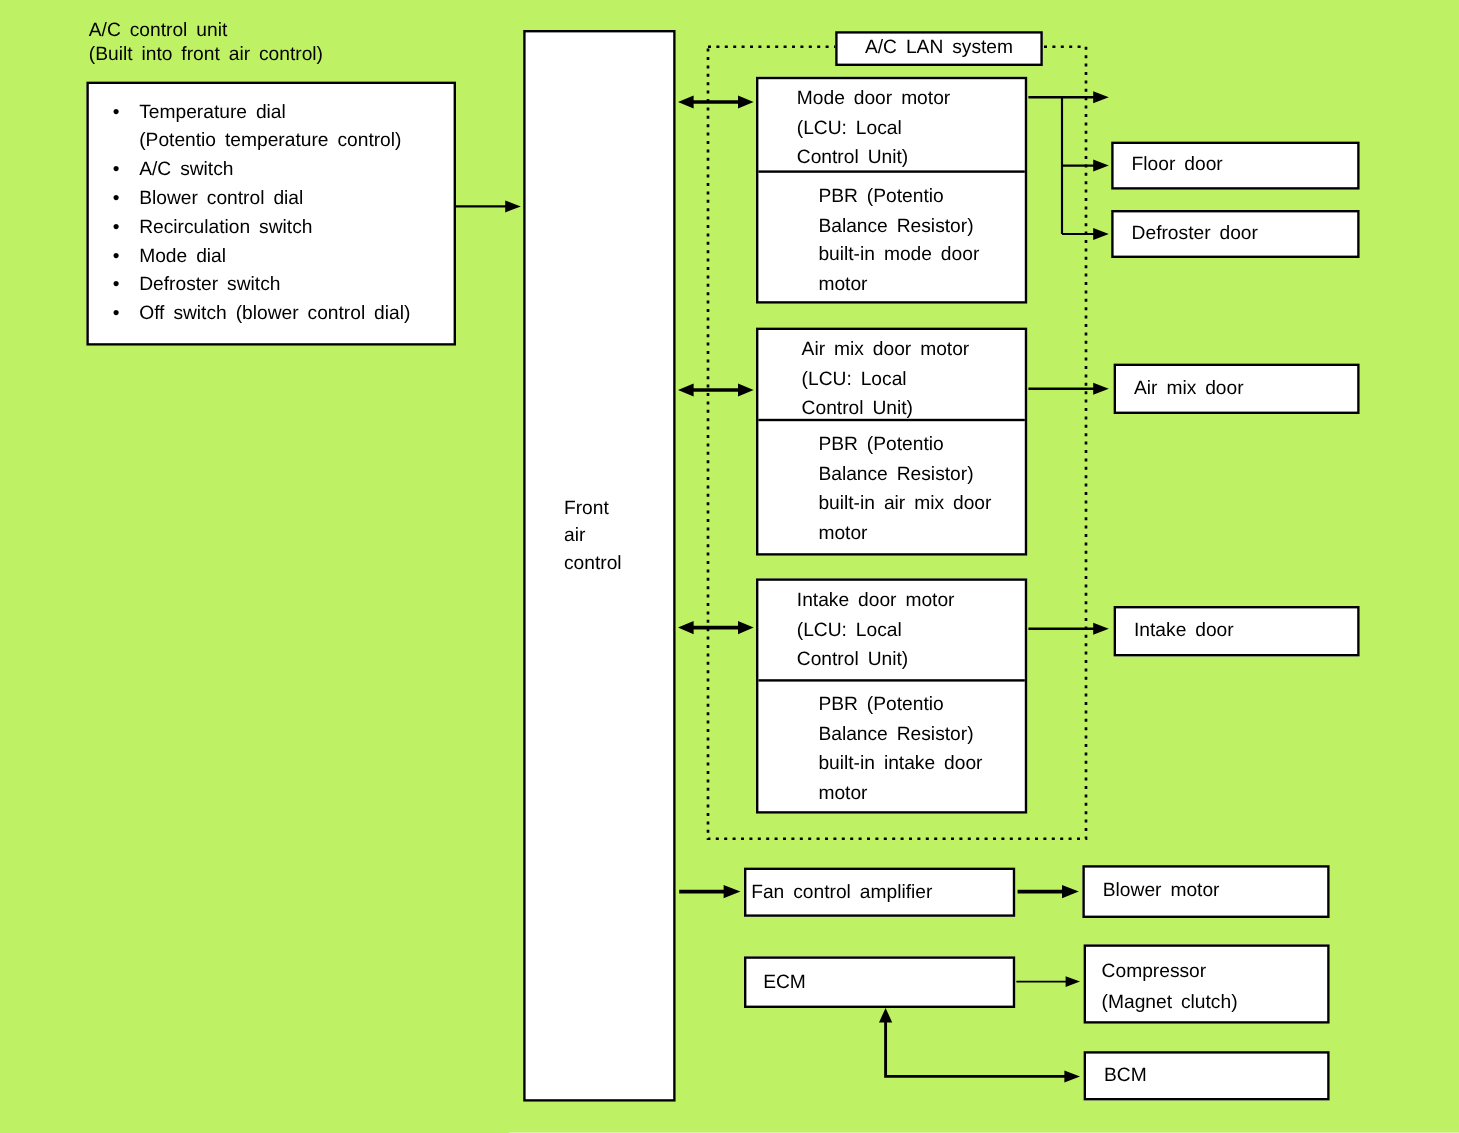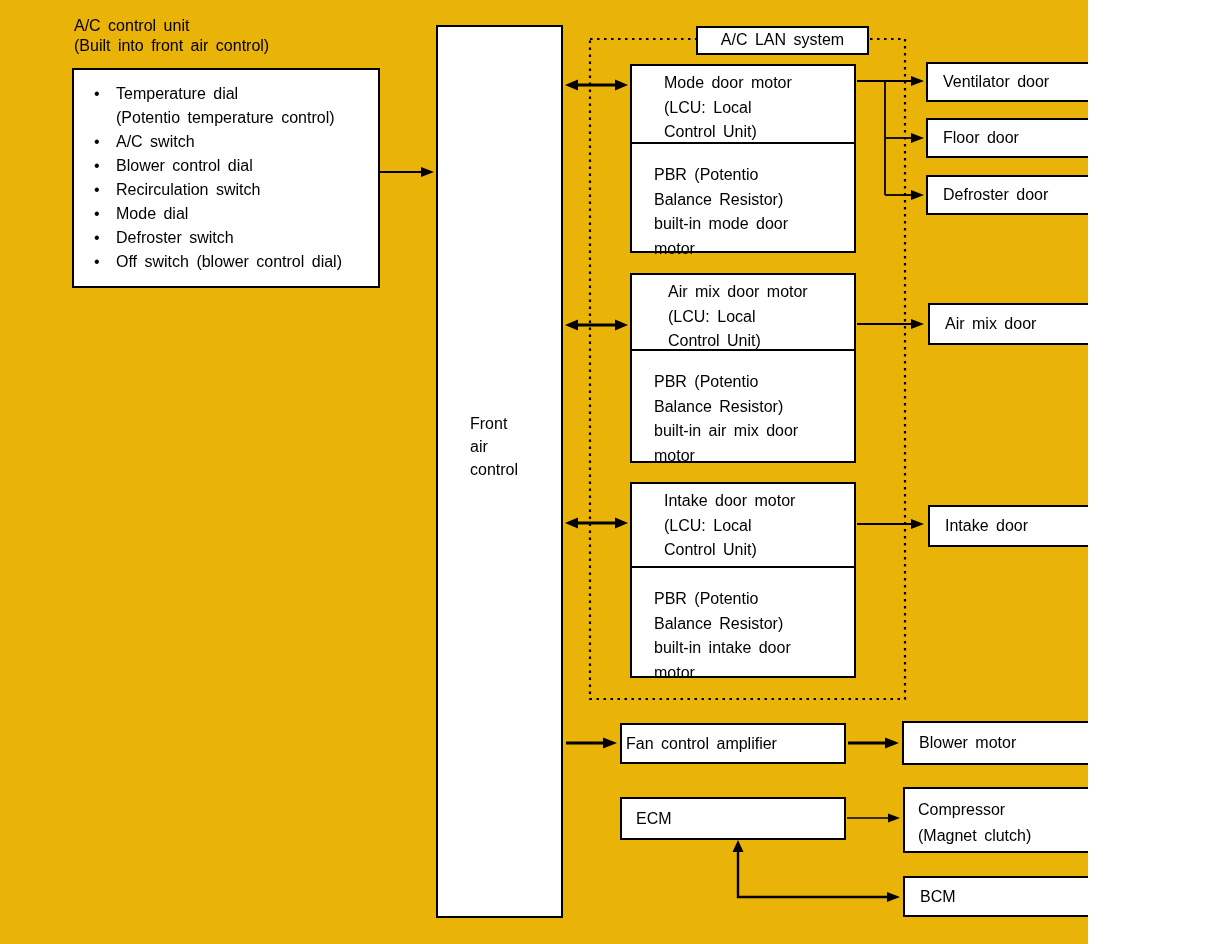--- a/index.html
+++ b/index.html
@@ -1,20 +1,20 @@
 <!DOCTYPE html>
 <html><head>
 <meta charset="utf-8">
 <style>
   html, body { margin: 0; padding: 0; background: #ffffff; }
   .canvas {
     position: relative;
-    width: 1088px;
+    width: 1216px;
     height: 944px;
-    background: #eab308;
+    background: #bef264;
     font-family: "Liberation Sans", sans-serif;
     color: #000;
     font-size: 16px;
     word-spacing: 3px;
     overflow: hidden;
   }
   .abs { position: absolute; box-sizing: border-box; }
   .box {
     position: absolute;
     box-sizing: border-box;
@@ -36,21 +36,21 @@
     line-height: 1; padding-bottom: 2px;
   }
   
   .motor { left: 630px; width: 226px; padding: 0; }
   .motor-upper {
     box-sizing: border-box;
     border-bottom: 2px solid #000;
     padding: 5px 8px 0 32px;
     line-height: 24.5px;
   }
-  .motor-lower { padding: 19px 8px 0 22px; line-height: 24.5px; }
+  .motor-lower { padding: 8px 8px 0 22px; line-height: 24.5px; margin-left: 28px; }
   
   .lbl { display: flex; align-items: center; padding-left: 15px; }
   .two-line { padding: 8px 4px 0 13px; line-height: 26px; }
   svg.connectors {
     position: absolute; left: 0; top: 0;
     pointer-events: none;
   }
 </style>
 </head>
 <body>
@@ -192,21 +192,20 @@
   <div class="box motor" style="top:482px; height:196px;">
     <div class="motor-upper t" style="height:84px;">Intake door motor
 (LCU: Local
 Control Unit)</div>
     <div class="motor-lower t">PBR (Potentio
 Balance Resistor)
 built-in intake door
 motor</div>
   </div>
 
-  <div class="box lbl" style="left:926px; top:62px; width:207px; height:40px;">Ventilator door</div>
   <div class="box lbl" style="left:926px; top:118px; width:207px; height:40px;">Floor door</div>
   <div class="box lbl" style="left:926px; top:175px; width:207px; height:40px;">Defroster door</div>
   <div class="box lbl" style="left:928px; top:303px; width:205px; height:42px;">Air mix door</div>
   <div class="box lbl" style="left:928px; top:505px; width:205px; height:42px;">Intake door</div>
 
   <div class="box lbl" style="left:620px; top:723px; width:226px; height:41px; padding-left:4px;">Fan control amplifier</div>
   <div class="box lbl" style="left:902px; top:721px; width:206px; height:44px;">Blower motor</div>
   <div class="box lbl" style="left:620px; top:797px; width:226px; height:43px; padding-left:14px;">ECM</div>
   <div class="box two-line t" style="left:903px; top:787px; width:205px; height:66px;">Compressor
 (Magnet clutch)</div>

